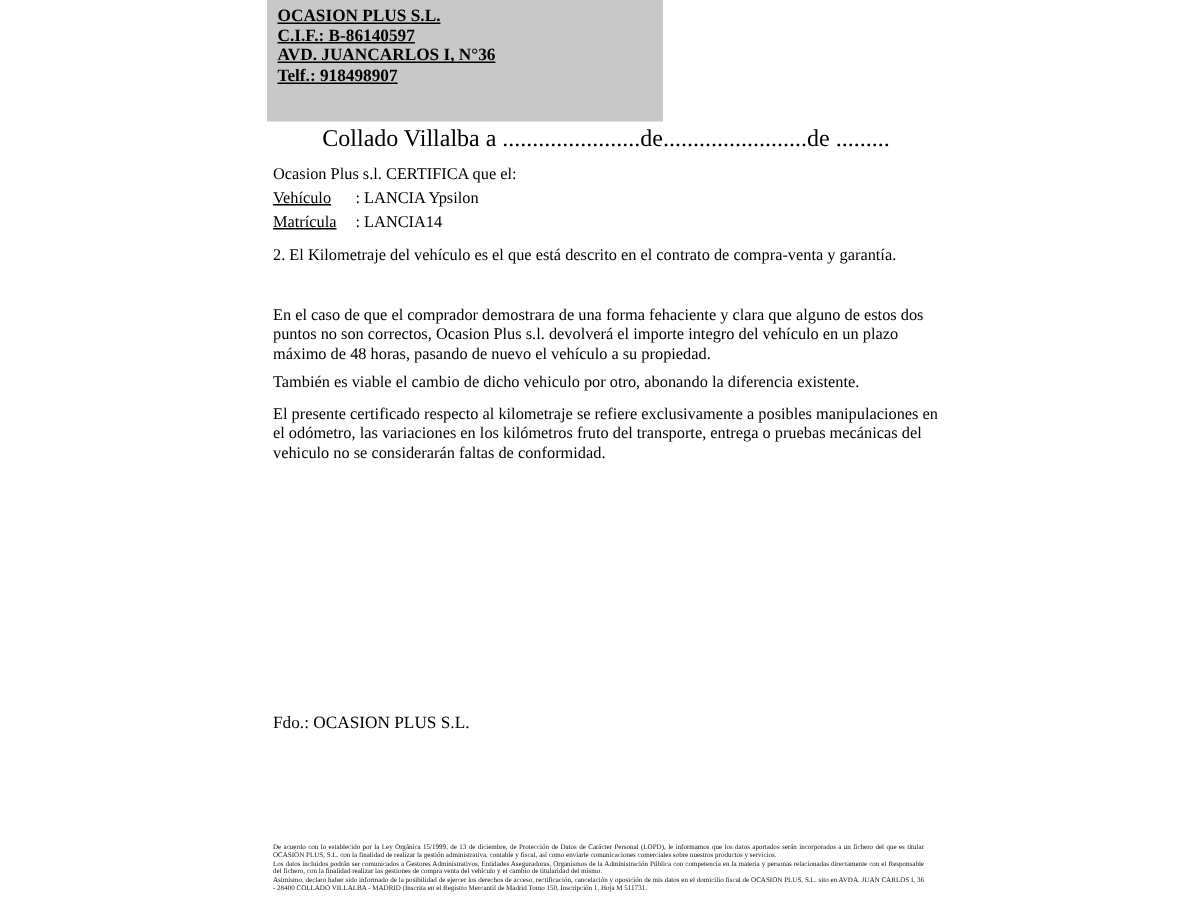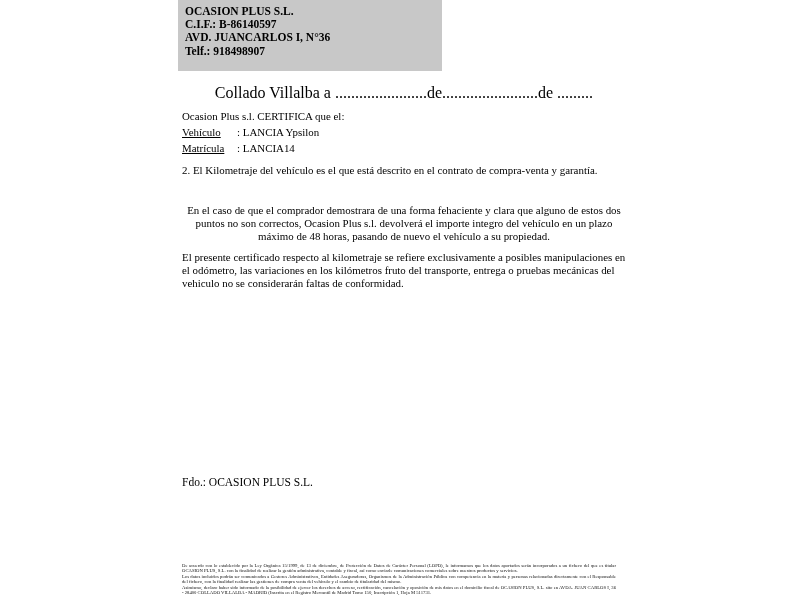--- a/index.html
+++ b/index.html
@@ -7,24 +7,25 @@
     width: 800px; height: 600px;
     background: #ffffff;
     color: #000000;
     font-family: "Liberation Serif", "DejaVu Serif", serif;
     position: relative;
     overflow: hidden;
   }
   .header-box {
     position: absolute;
     left: 178px; top: 0;
-    width: 264px; height: 71px;
+    width: 264px; height: 81px;
     background: #c8c8c8;
     padding: 5px 0 16px 7px;
     box-sizing: border-box;
+    text-decoration: underline;
   }
   .header-box .hline {
     font-weight: bold;
     font-size: 11.5px;
     line-height: 13.2px;
     white-space: nowrap;
   }
   .date-line {
     position: absolute;
     left: 182px; top: 84px;
@@ -44,21 +45,21 @@
   .nowrap { white-space: nowrap; }
   .certify-line { margin: 0; }
   .veh-line { margin-top: 3px; }
   .veh-label {
     display: inline-block;
     width: 55px;
     text-decoration: underline;
   }
   .point-1 { margin-top: 21px; }
   .point-2 { margin-top: 9px; }
-  .para-1 { margin-top: 27px; text-align: center; }
+  .para-1 { margin-top: 27px; }
   .para-2 { margin-top: 6px; }
   .para-3 { margin-top: 7px; }
   .para-4 { margin-top: 8px; }
   .signature {
     position: absolute;
     left: 182px; top: 476px;
     font-size: 11.5px;
     white-space: nowrap;
   }
   .legal-footer {
@@ -90,20 +91,21 @@
     <span class="veh-label">Vehículo</span><span>: LANCIA Ypsilon</span>
   </div>
 
   <div class="veh-line nowrap">
     <span class="veh-label">Matrícula</span><span>: LANCIA14</span>
   </div>
 
   <div class="point-2 nowrap">2. El Kilometraje del vehículo es el que está descrito en el contrato de compra-venta y garantía.</div>
 
   <div class="para-1">En el caso de que el comprador demostrara de una forma fehaciente y clara que alguno de estos dos puntos no son correctos, Ocasion Plus s.l. devolverá el importe integro del vehículo en un plazo máximo de 48 horas, pasando de nuevo el vehículo a su propiedad.</div>
+  <div class="para-2 nowrap">También es viable el cambio de dicho vehiculo por otro, abonando la diferencia existente.</div>
   <div class="para-4">El presente certificado respecto al kilometraje se refiere exclusivamente a posibles manipulaciones en el odómetro, las variaciones en los kilómetros fruto del transporte, entrega o pruebas mecánicas del vehiculo no se considerarán faltas de conformidad.</div>
 </div>
 
 <div class="signature">Fdo.: OCASION PLUS S.L.</div>
 
 <div class="legal-footer">
   <div>De acuerdo con lo establecido por la Ley Orgánica 15/1999, de 13 de diciembre, de Protección de Datos de Carácter Personal (LOPD), le informamos que los datos aportados serán incorporados a un fichero del que es titular OCASION PLUS, S.L. con la finalidad de realizar la gestión administrativa, contable y fiscal, así como enviarle comunicaciones comerciales sobre nuestros productos y servicios.</div>
   <div>Los datos incluidos podrán ser comunicados a Gestores Administrativos, Entidades Aseguradoras, Organismos de la Administración Pública con competencia en la materia y personas relacionadas directamente con el Responsable del fichero, con la finalidad realizar las gestiones de compra venta del vehículo y el cambio de titularidad del mismo.</div>
   <div>Asimismo, declaro haber sido informado de la posibilidad de ejercer los derechos de acceso, rectificación, cancelación y oposición de mis datos en el domicilio fiscal de OCASION PLUS, S.L. sito en AVDA. JUAN CARLOS I, 36 - 28400 COLLADO VILLALBA - MADRID (Inscrita en el Registro Mercantil de Madrid Tomo 150, Inscripción 1, Hoja M 511731.</div>
 </div>

